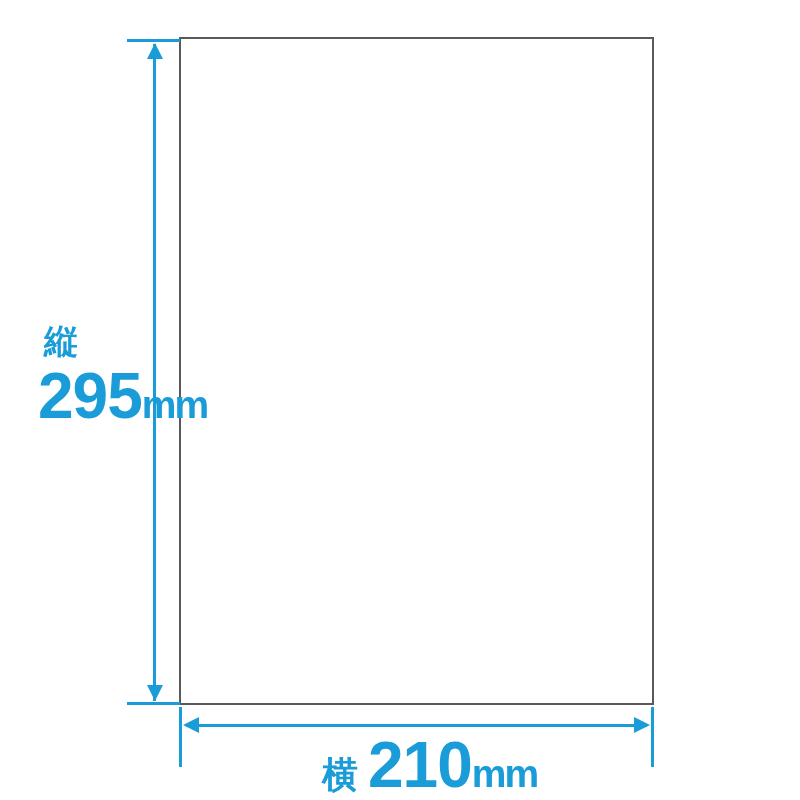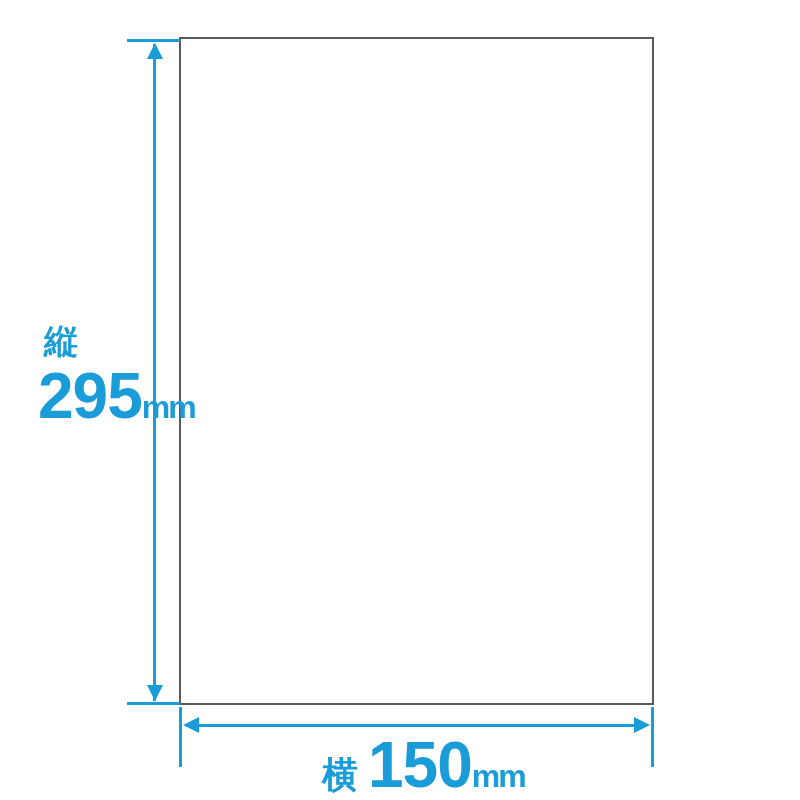--- a/index.html
+++ b/index.html
@@ -84,21 +84,21 @@
   .value-row {
     display: flex;
     align-items: baseline;
     white-space: nowrap;
   }
   .value {
     font-size: 64px;
     letter-spacing: -1px;
   }
   .unit {
-    font-size: 32px;
+    font-size: 39px;
     letter-spacing: -2px;
     text-align: right;
   }
 
   .h-label-block {
     position: absolute;
     left: 322px; top: 733px;
     display: flex;
     align-items: baseline;
     line-height: 1;
@@ -131,17 +131,17 @@
   </div>
 
   <div class="dim-line ext-left"></div>
   <div class="dim-line ext-right"></div>
   <div class="dim-line h-line"></div>
   <div class="arrow arrow-left"></div>
   <div class="arrow arrow-right"></div>
 
   <div class="h-label-block label">
     <span class="kanji">横</span>
-    <span class="value">150</span>
+    <span class="value">210</span>
     <span class="unit">mm</span>
   </div>
 
 </div>
 
 </body></html>

